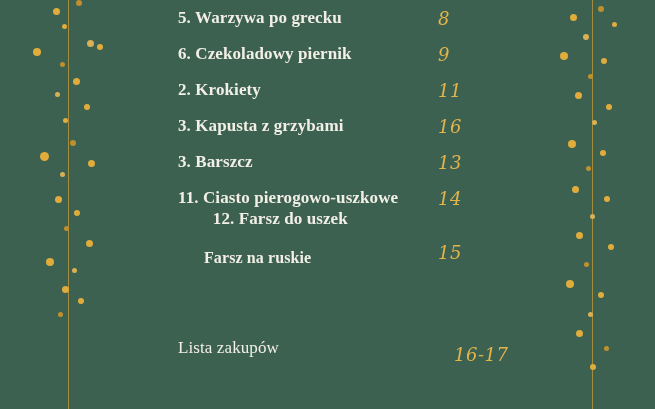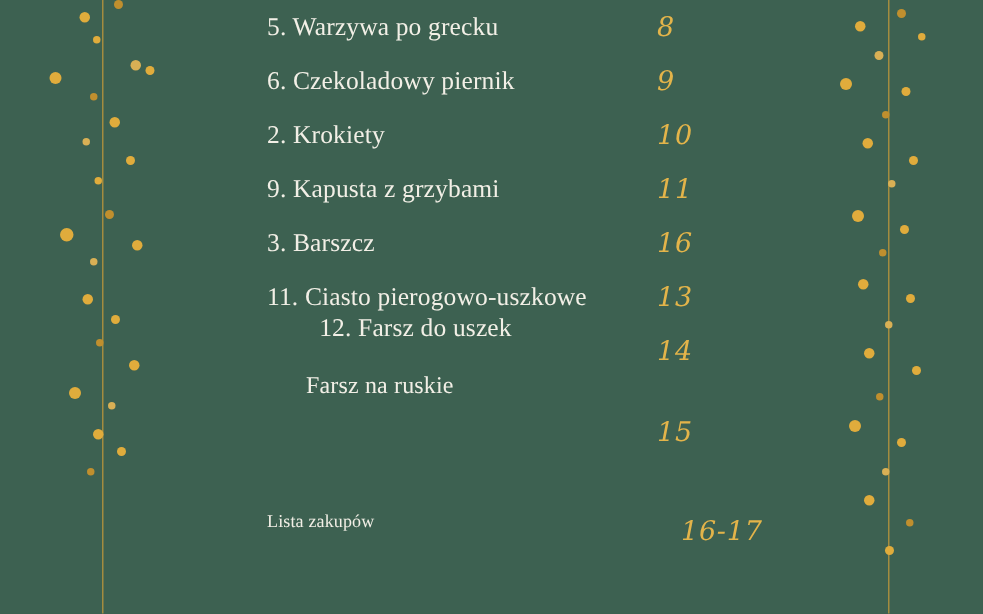--- a/index.html
+++ b/index.html
@@ -45,20 +45,21 @@
     position: absolute;
     left: 178px;
     top: 0px;
     width: 320px;
   }
   .toc-row {
     position: relative;
     height: 36px;
     display: flex;
     align-items: center;
+    font-weight: bold;
   }
   .toc-title {
     color: #f2efe6;
     font-size: 17px;
     letter-spacing: .1px;
     white-space: pre;
     line-height: 1.15;
   }
   .toc-title .sub {
     display: block;
@@ -86,21 +87,21 @@
     font-family: "DejaVu Serif", serif;
     font-style: italic;
     letter-spacing: .5px;
   }
 
   .footer-row {
     position: absolute;
     left: 178px;
     top: 338px;
   }
-  .footer-row .toc-title { font-size: 12px; }
+  .footer-row .toc-title { font-size: 17px; }
   .footer-page {
     position: absolute;
     left: 438px;
     top: 344px;
     margin-left: 16px;
   }
 </style>
 </head>
 <body>
 
@@ -167,21 +168,21 @@
     <div class="toc-row">
       <span class="toc-title">5. Warzywa po grecku</span>
     </div>
     <div class="toc-row">
       <span class="toc-title">6. Czekoladowy piernik</span>
     </div>
     <div class="toc-row">
       <span class="toc-title">2. Krokiety</span>
     </div>
     <div class="toc-row">
-      <span class="toc-title">9. Kapusta z grzybami</span>
+      <span class="toc-title">3. Kapusta z grzybami</span>
     </div>
     <div class="toc-row">
       <span class="toc-title">3. Barszcz</span>
     </div>
     <div class="toc-row">
       <span class="toc-title">11. Ciasto pierogowo-uszkowe</span>
     </div>
     <div class="toc-row tall">
       <span class="toc-title">
         <span>12. Farsz do uszek</span>
@@ -191,23 +192,20 @@
   </div>
 
   <div class="pages">
     <div class="page-row">
       <span class="page-num">8</span>
     </div>
     <div class="page-row">
       <span class="page-num">9</span>
     </div>
     <div class="page-row">
-      <span class="page-num">10</span>
-    </div>
-    <div class="page-row">
       <span class="page-num">11</span>
     </div>
     <div class="page-row">
       <span class="page-num">16</span>
     </div>
     <div class="page-row">
       <span class="page-num">13</span>
     </div>
     <div class="page-row">
       <span class="page-num">14</span>

